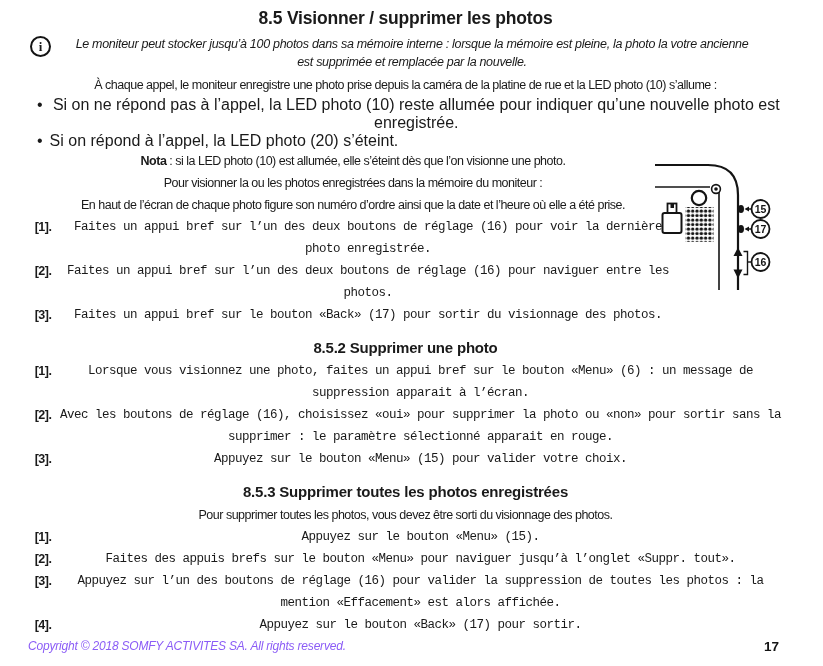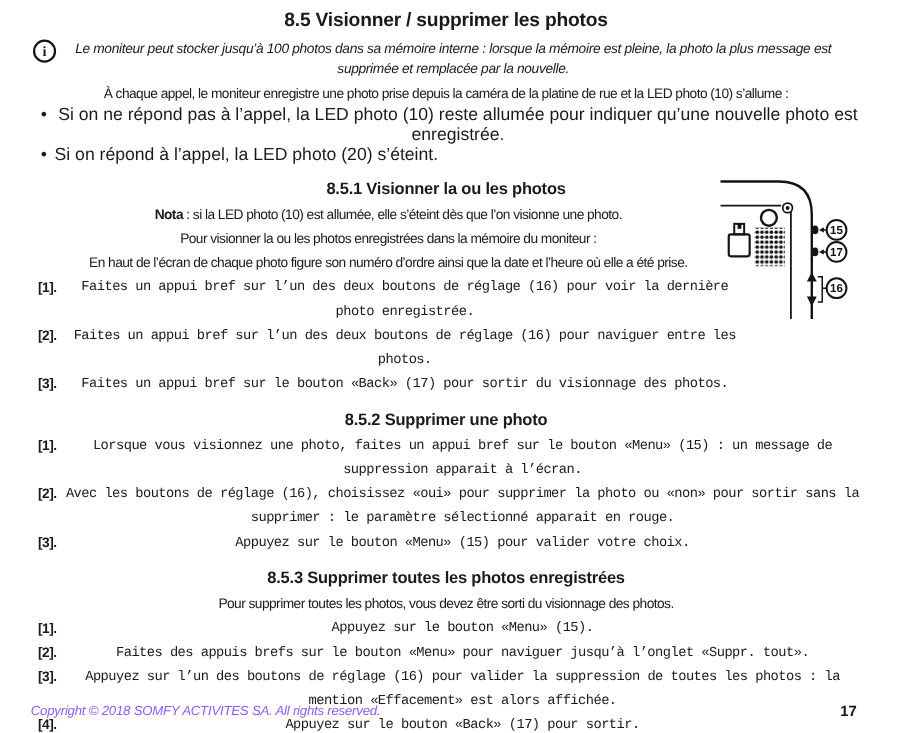--- a/index.html
+++ b/index.html
@@ -42,36 +42,35 @@
 
 <div class="page">
   <div class="content">
 
     <h1 class="title">8.5 Visionner / supprimer les photos</h1>
 
     <div class="note-row">
       <div class="info-icon">
         <span>i</span>
       </div>
-      <p class="note-text">Le moniteur peut stocker jusqu’à 100 photos dans sa mémoire interne : lorsque la mémoire est pleine, la photo la plus message est supprimée et remplacée par la nouvelle.</p>
+      <p class="note-text">Le moniteur peut stocker jusqu’à 100 photos dans sa mémoire interne : lorsque la mémoire est pleine, la photo la votre ancienne est supprimée et remplacée par la nouvelle.</p>
     </div>
 
     <p class="body">À chaque appel, le moniteur enregistre une photo prise depuis la caméra de la platine de rue et la LED photo (10) s’allume :</p>
 
     <ul class="bullets">
       <li>
           <span>Si on ne répond pas à l’appel, la LED photo (10) reste allumée pour indiquer qu’une nouvelle photo est enregistrée.</span>
         </li>
       <li>
           <span>Si on répond à l’appel, la LED photo (20) s’éteint.</span>
         </li>
     </ul>
 
     <section>
-      <h2 class="sub">8.5.1 Visionner la ou les photos</h2>
       <p class="body narrow"><strong>Nota</strong><span> : si la LED photo (10) est allumée, elle s’éteint dès que l’on visionne une photo.</span></p>
       <p class="body narrow">Pour visionner la ou les photos enregistrées dans la mémoire du moniteur :</p>
       <p class="body narrow">En haut de l’écran de chaque photo figure son numéro d’ordre ainsi que la date et l’heure où elle a été prise.</p>
       <div class="step body narrow">
         <span class="step-num">[1].</span>
         <span class="step-text">Faites un appui bref sur l’un des deux boutons de réglage (16) pour voir la dernière photo enregistrée.</span>
       </div>
       <div class="step body narrow">
         <span class="step-num">[2].</span>
         <span class="step-text">Faites un appui bref sur l’un des deux boutons de réglage (16) pour naviguer entre les photos.</span>
@@ -79,21 +78,21 @@
       <div class="step body narrow">
         <span class="step-num">[3].</span>
         <span class="step-text">Faites un appui bref sur le bouton «Back» (17) pour sortir du visionnage des photos.</span>
       </div>
     </section>
 
     <section>
       <h2 class="sub">8.5.2 Supprimer une photo</h2>
       <div class="step body">
         <span class="step-num">[1].</span>
-        <span class="step-text">Lorsque vous visionnez une photo, faites un appui bref sur le bouton «Menu» (15) : un message de suppression apparait à l’écran.</span>
+        <span class="step-text">Lorsque vous visionnez une photo, faites un appui bref sur le bouton «Menu» (6) : un message de suppression apparait à l’écran.</span>
       </div>
       <div class="step body">
         <span class="step-num">[2].</span>
         <span class="step-text">Avec les boutons de réglage (16), choisissez «oui» pour supprimer la photo ou «non» pour sortir sans la supprimer : le paramètre sélectionné apparait en rouge.</span>
       </div>
       <div class="step body">
         <span class="step-num">[3].</span>
         <span class="step-text">Appuyez sur le bouton «Menu» (15) pour valider votre choix.</span>
       </div>
     </section>

